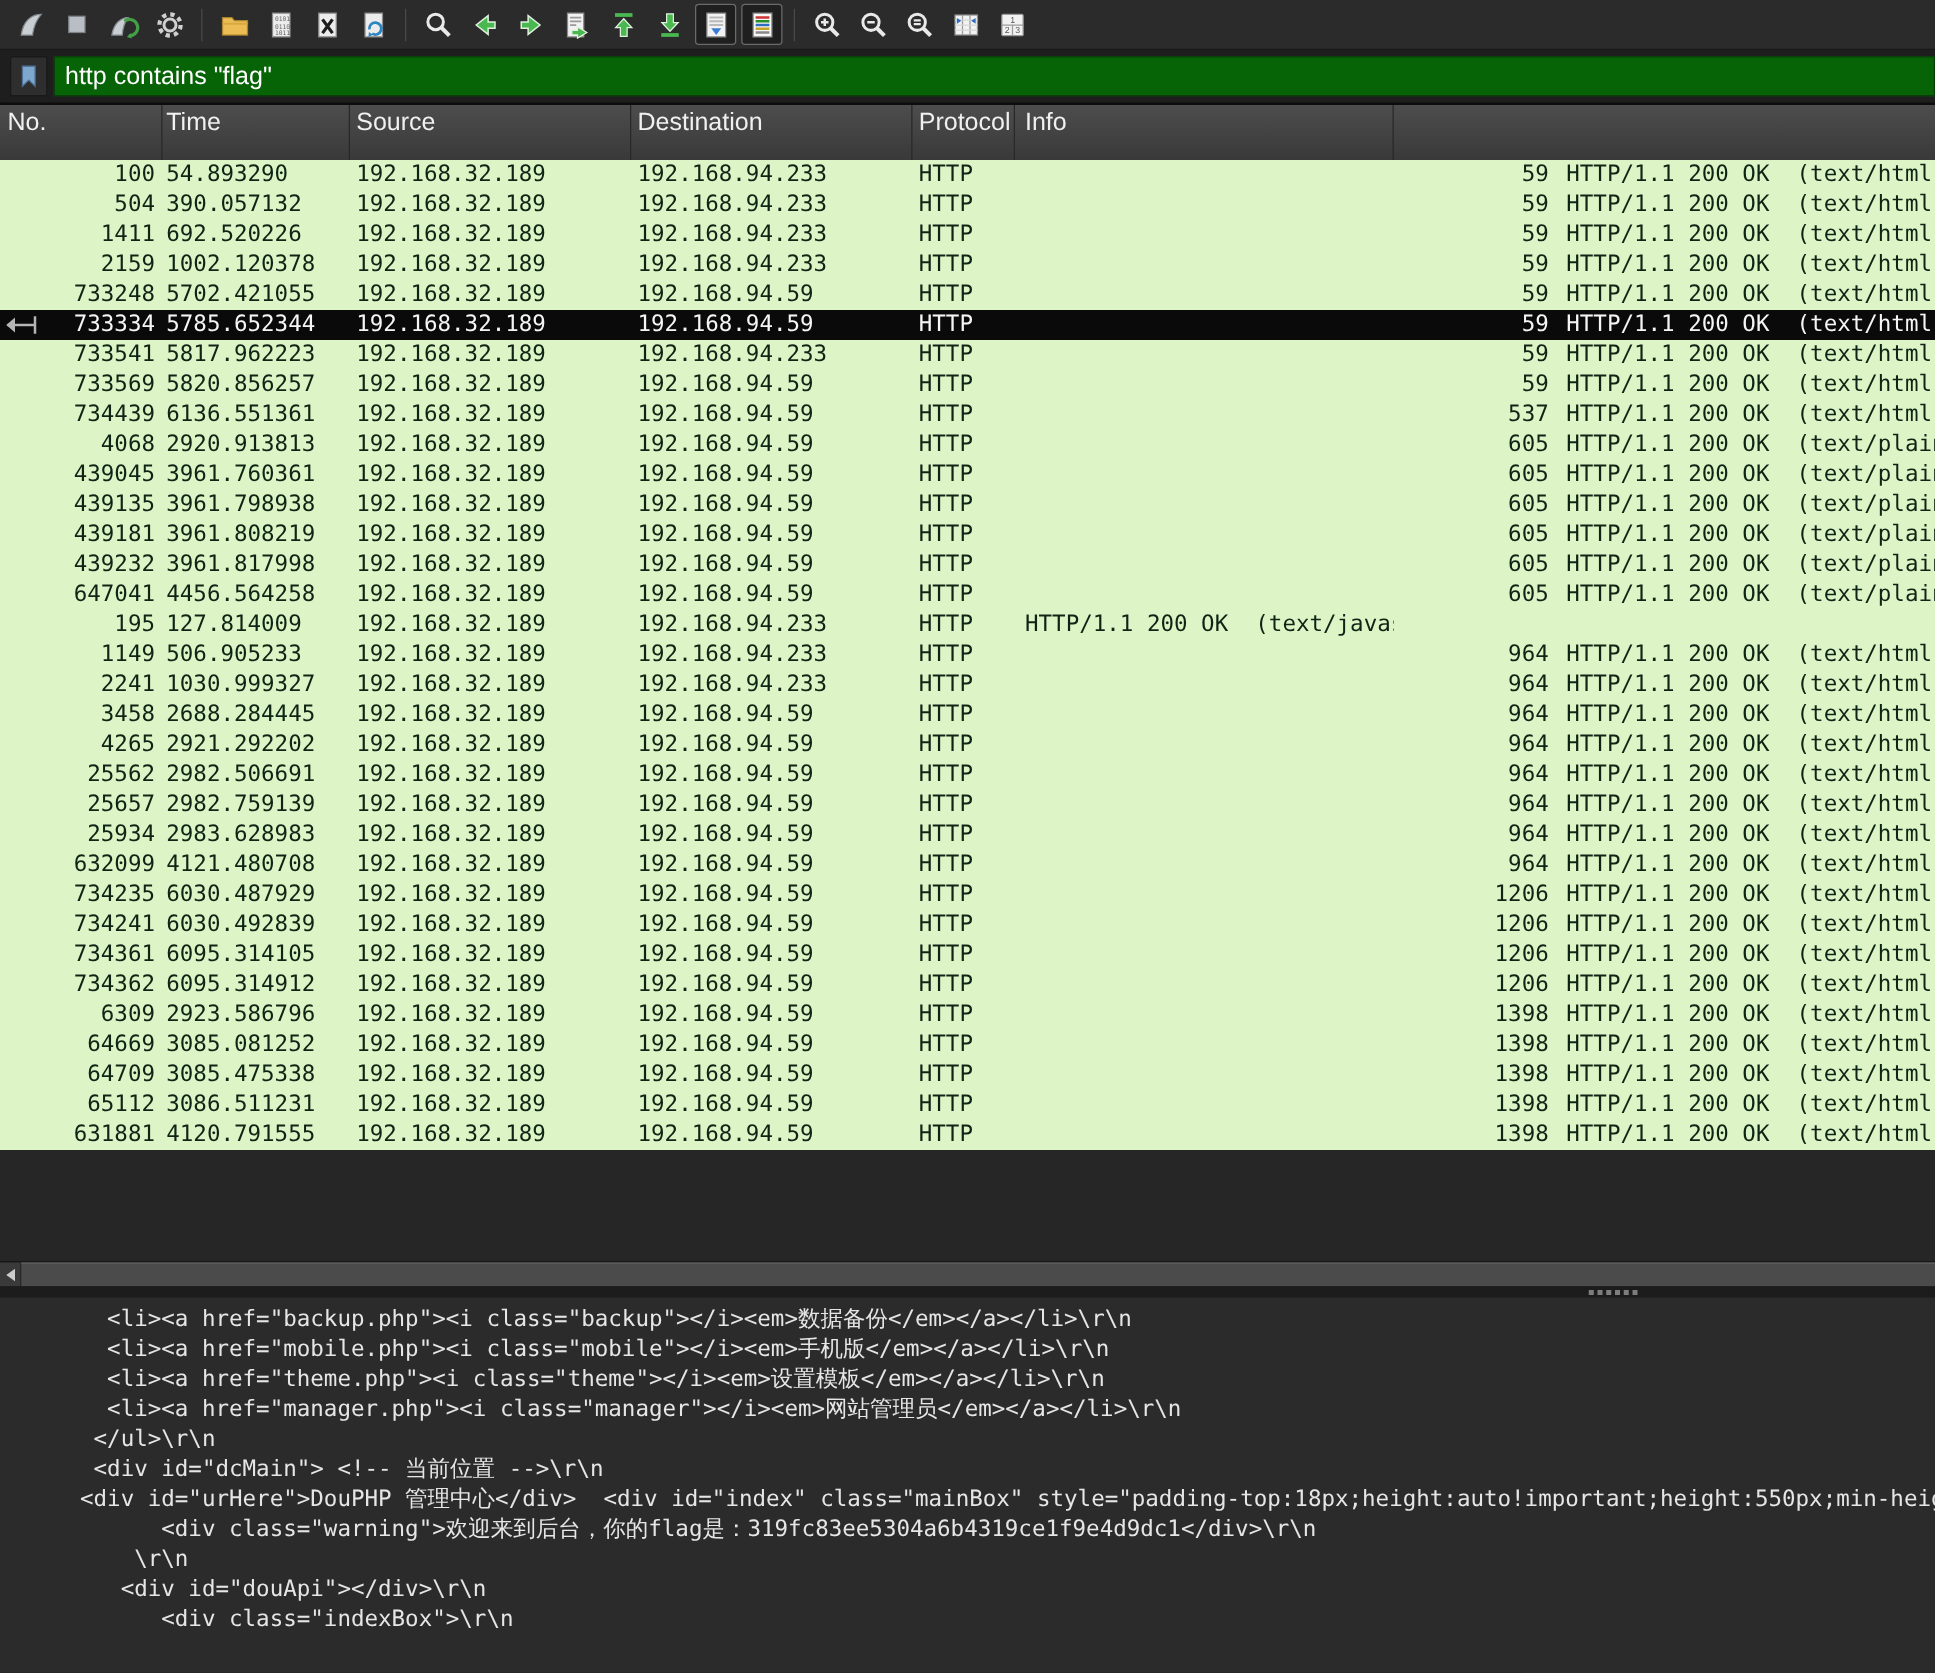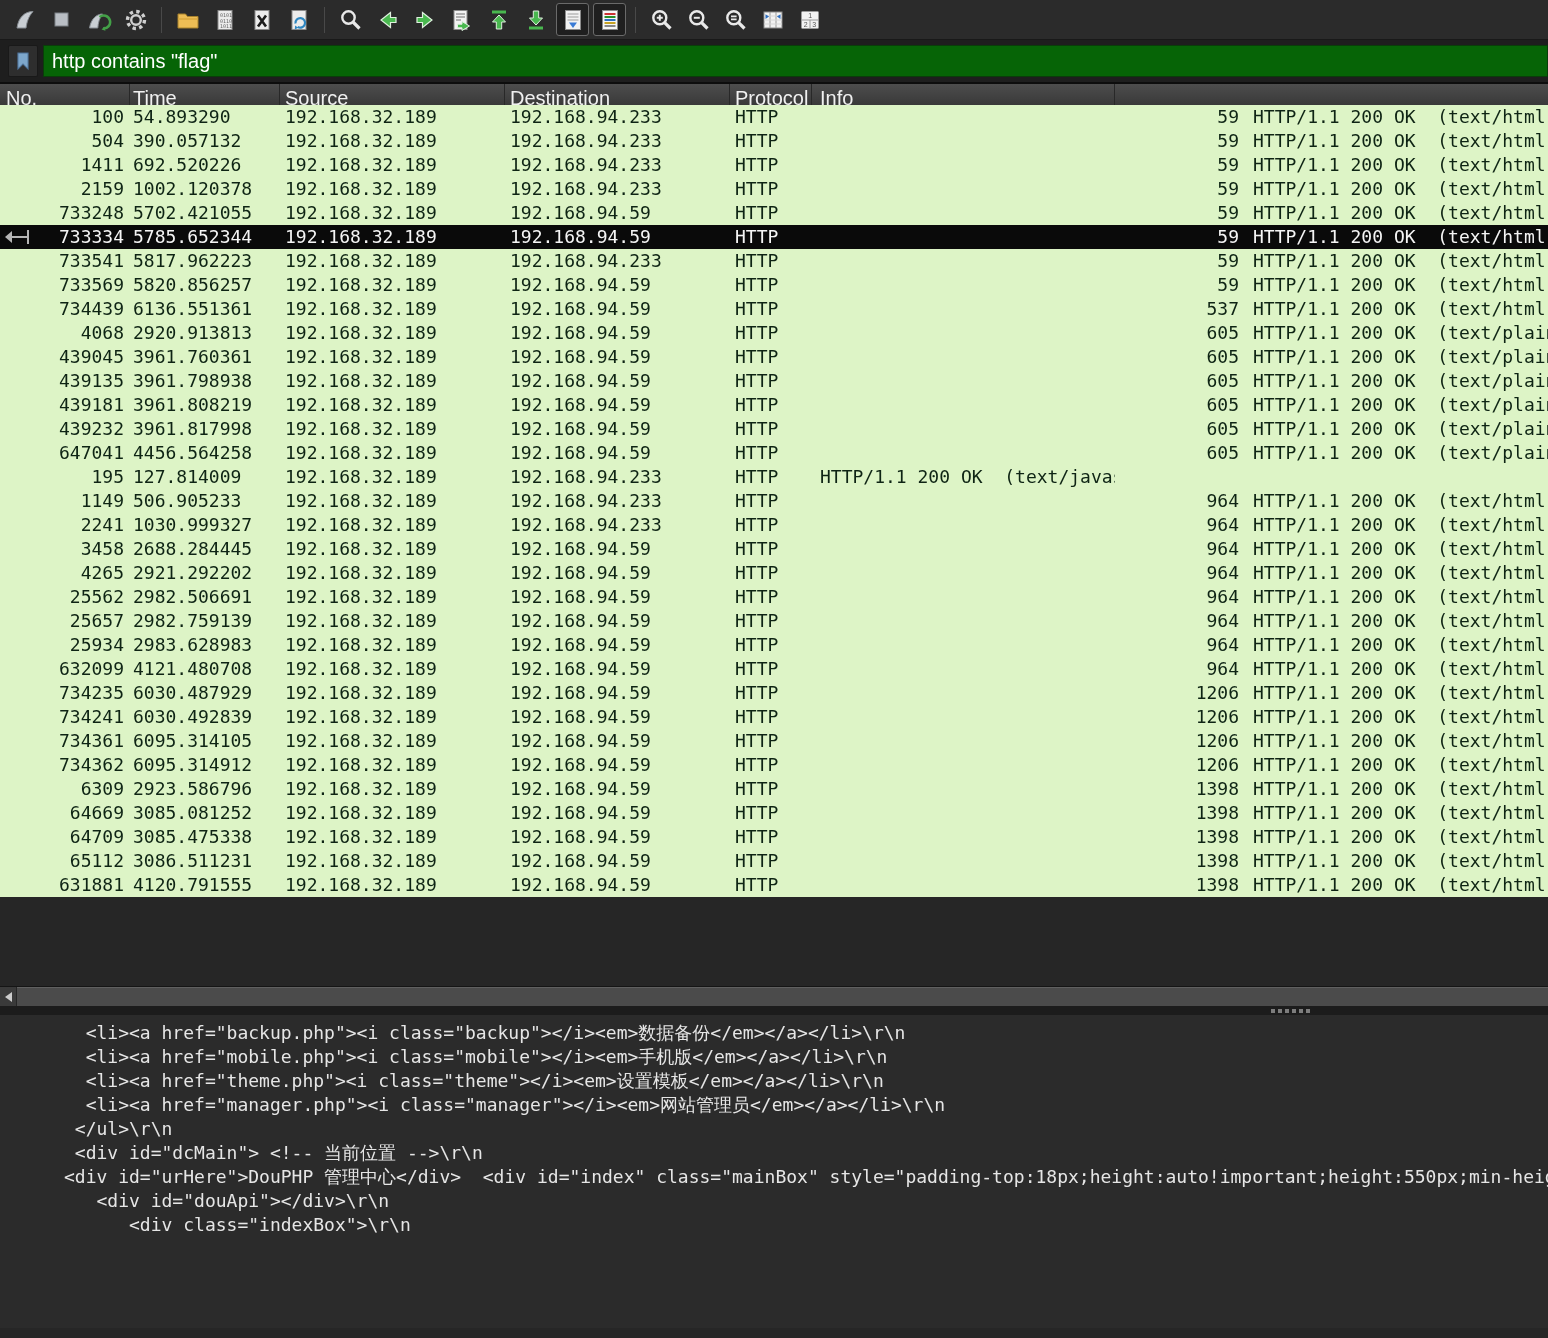--- a/index.html
+++ b/index.html
@@ -27,21 +27,21 @@
   .filterbar{height:44px;background:#1e1e1e;display:flex;align-items:center;
              padding-left:8px;box-sizing:border-box;border-bottom:2px solid #0d0d0d;flex:none}
   .bookmark{width:30px;height:32px;background:#2e2e2e;border:1px solid #191919;border-radius:2px;
             display:flex;align-items:center;justify-content:center;padding:0}
   .bookmark svg{width:22px;height:24px}
   .filter-input{flex:1;height:32px;margin-left:5px;background:var(--filter-bg);
                 border:1px solid #0a3d0a;color:#ffffff;font:20px "Liberation Sans",sans-serif;
                 padding:0 8px;outline:none;box-sizing:border-box;border-radius:0}
 
   
-  .pkt-header{height:21px;display:flex;background:linear-gradient(#4d4d4d,#393939);
+  .pkt-header{height:44px;display:flex;background:linear-gradient(#4d4d4d,#393939);
               color:#f0f0f0;font:20px/29px "Liberation Sans",sans-serif;flex:none}
   .hcell{box-sizing:border-box;border-right:1px solid #282828;overflow:hidden;white-space:nowrap}
   .pkt-body{flex:none}
   .prow{display:flex;height:24px;background:var(--http-bg);color:var(--http-fg);
         font:18px/24px "DejaVu Sans Mono",monospace;position:relative}
   .prow.selected{background:var(--sel-bg);color:var(--sel-fg)}
   .pcell{box-sizing:border-box;white-space:pre;overflow:hidden}
 
   .c-no{width:130px;text-align:right;padding-right:6px}
   .c-time{width:150px;padding-left:3px}
@@ -578,17 +578,19 @@
   </div>
 
   <div class="bytes" id="bytes-pane">
       <div class="bline">  &lt;li&gt;&lt;a href="backup.php"&gt;&lt;i class="backup"&gt;&lt;/i&gt;&lt;em&gt;数据备份&lt;/em&gt;&lt;/a&gt;&lt;/li&gt;\r\n</div>
       <div class="bline">  &lt;li&gt;&lt;a href="mobile.php"&gt;&lt;i class="mobile"&gt;&lt;/i&gt;&lt;em&gt;手机版&lt;/em&gt;&lt;/a&gt;&lt;/li&gt;\r\n</div>
       <div class="bline">  &lt;li&gt;&lt;a href="theme.php"&gt;&lt;i class="theme"&gt;&lt;/i&gt;&lt;em&gt;设置模板&lt;/em&gt;&lt;/a&gt;&lt;/li&gt;\r\n</div>
       <div class="bline">  &lt;li&gt;&lt;a href="manager.php"&gt;&lt;i class="manager"&gt;&lt;/i&gt;&lt;em&gt;网站管理员&lt;/em&gt;&lt;/a&gt;&lt;/li&gt;\r\n</div>
       <div class="bline"> &lt;/ul&gt;\r\n</div>
       <div class="bline"> &lt;div id="dcMain"&gt; &lt;!-- 当前位置 --&gt;\r\n</div>
       <div class="bline">&lt;div id="urHere"&gt;DouPHP 管理中心&lt;/div&gt;  &lt;div id="index" class="mainBox" style="padding-top:18px;height:auto!important;height:550px;min-heig</div>
+      <div class="bline">      &lt;div class="warning"&gt;欢迎来到后台，你的flag是：319fc83ee5304a6b4319ce1f9e4d9dc1&lt;/div&gt;\r\n</div>
+      <div class="bline">    \r\n</div>
       <div class="bline">   &lt;div id="douApi"&gt;&lt;/div&gt;\r\n</div>
       <div class="bline">      &lt;div class="indexBox"&gt;\r\n</div>
     </div>
 
 </div>
 
 </body></html>

